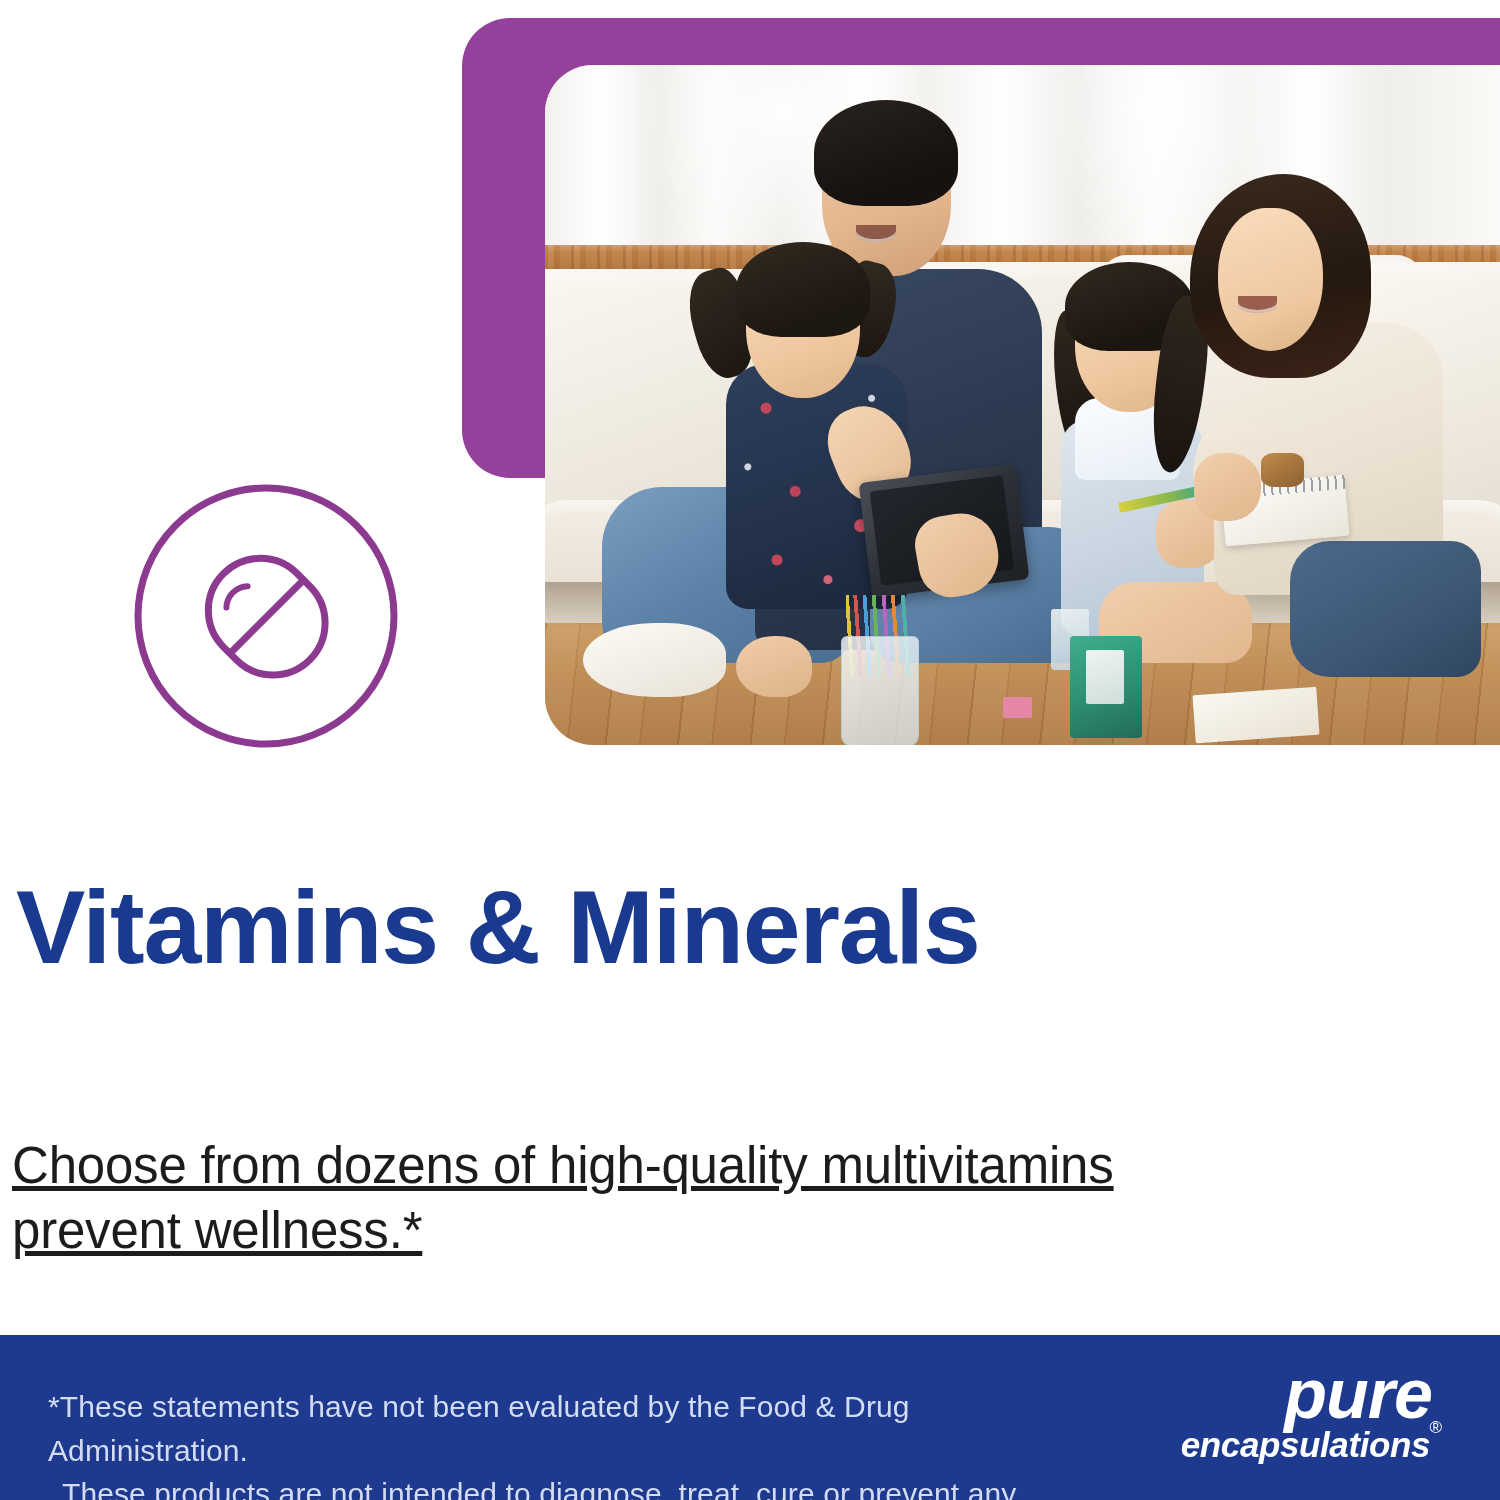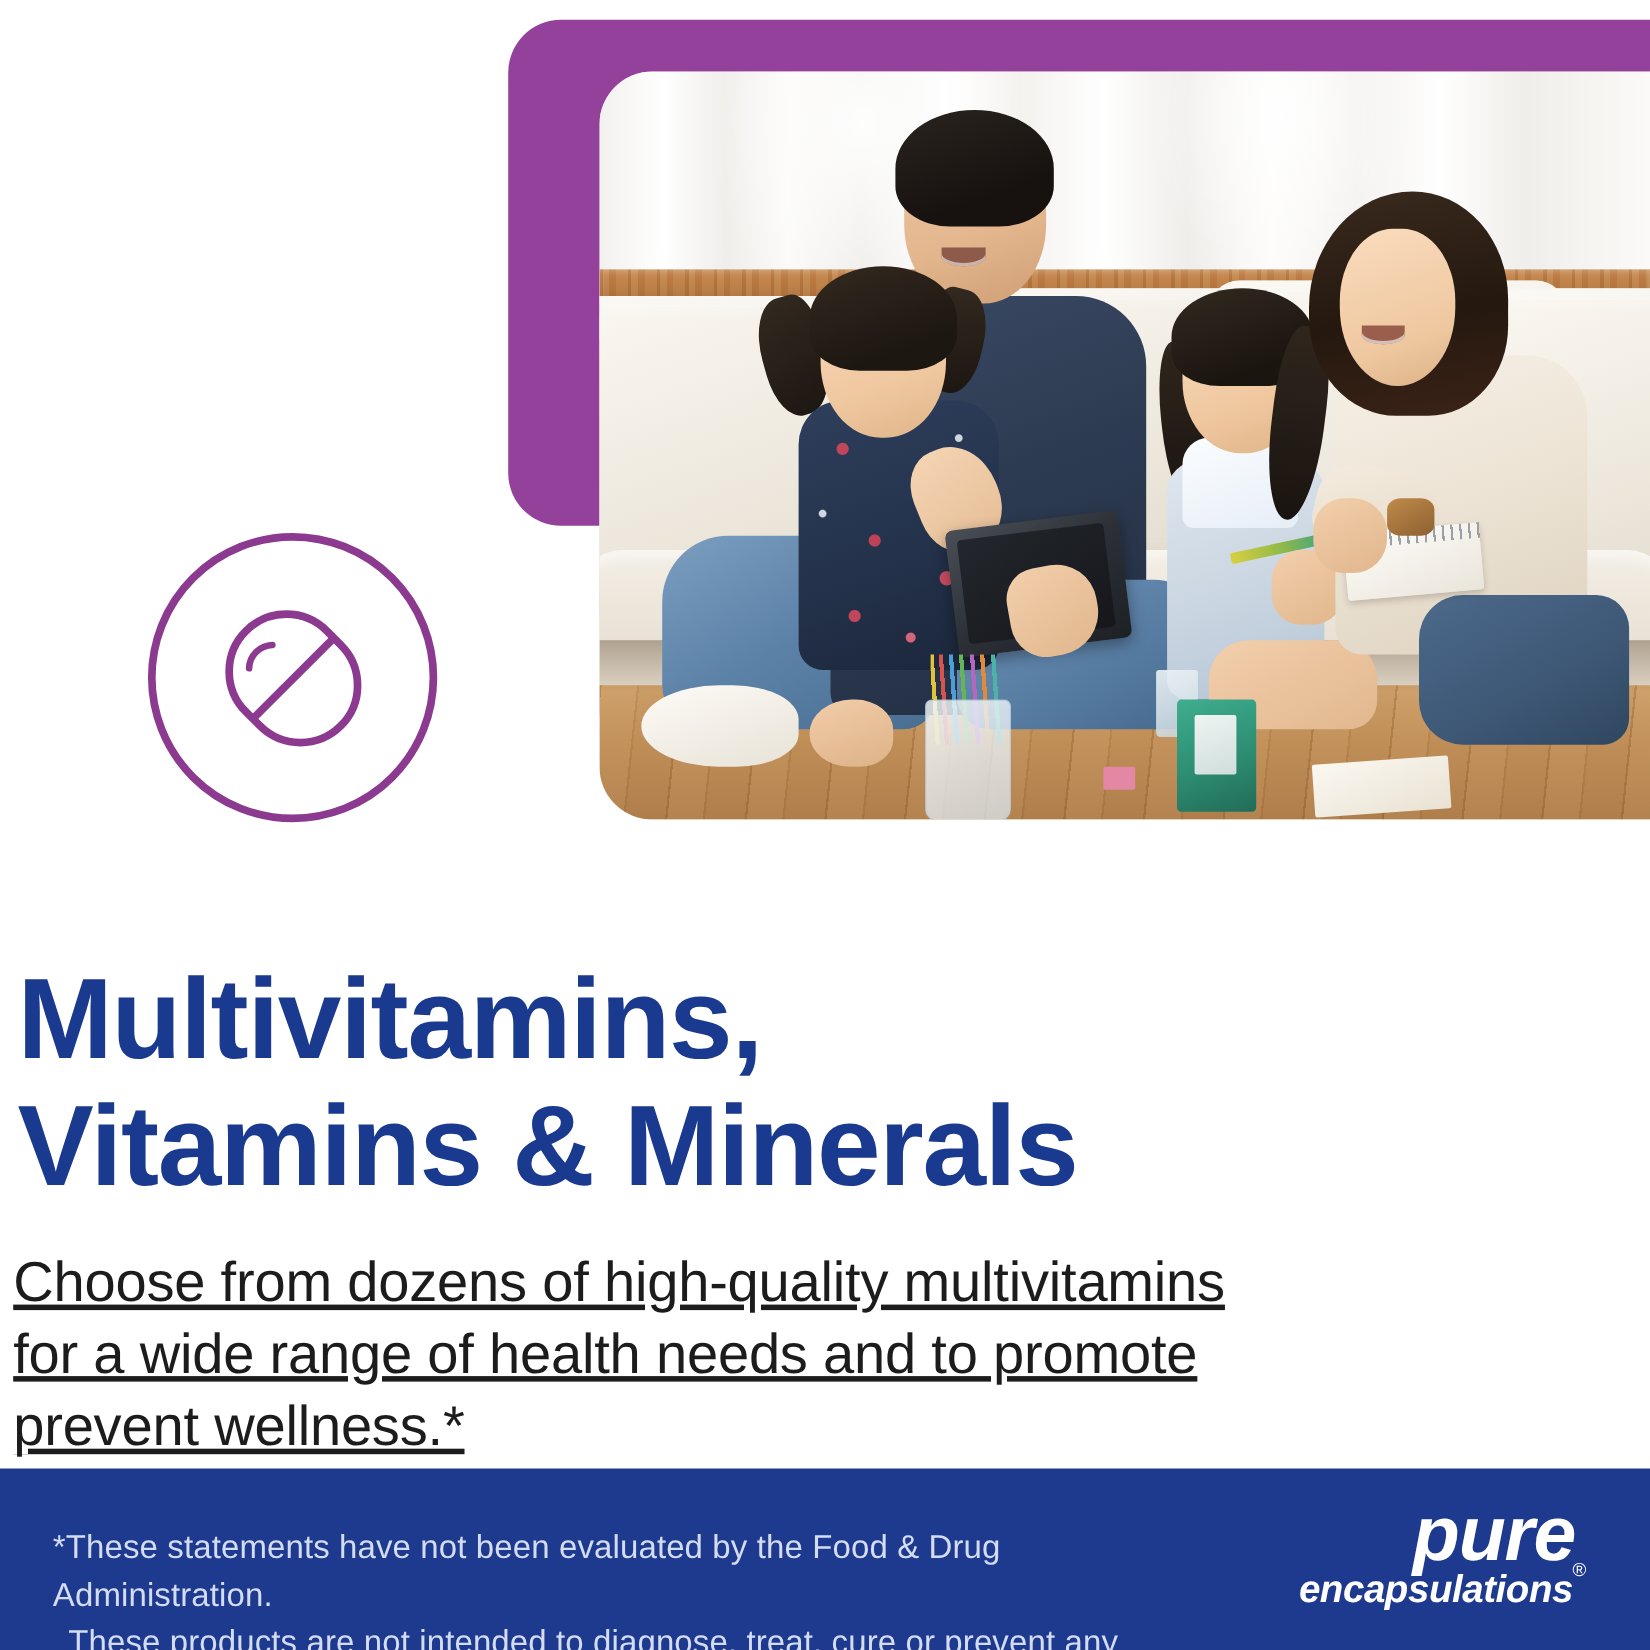--- a/index.html
+++ b/index.html
@@ -541,27 +541,25 @@
     <circle cx="138" cy="138" r="128" fill="none" stroke="#8c3a90" stroke-width="7"></circle>
     <g transform="rotate(-45 138 138)">
       <rect x="86" y="78" width="104" height="122" rx="52" ry="52" fill="none" stroke="#8c3a90" stroke-width="7"></rect>
       <line x1="86" y1="139" x2="190" y2="139" stroke="#8c3a90" stroke-width="7"></line>
       <path d="M116 104 a22 22 0 0 1 30 0" fill="none" stroke="#8c3a90" stroke-width="6" stroke-linecap="round"></path>
     </g>
   </svg>
 </div>
 
 <h1 class="headline">
-  <span class="hl-line">Multivitamins,</span>
   <span class="hl-line">Vitamins &amp; Minerals</span>
 </h1>
 
 <p class="subtext">
   <span class="st-line">Choose from dozens of high-quality multivitamins</span>
-  <span class="st-line">for a wide range of health needs and to promote</span>
   <span class="st-line">prevent wellness.*</span>
 </p>
 
 <div class="footer">
 
   <div class="disclaimer">
     <span class="dc-line">*These statements have not been evaluated by the Food &amp; Drug Administration.</span>
     <span class="dc-line indent">These products are not intended to diagnose, treat, cure or prevent any disease.</span>
   </div>
 

